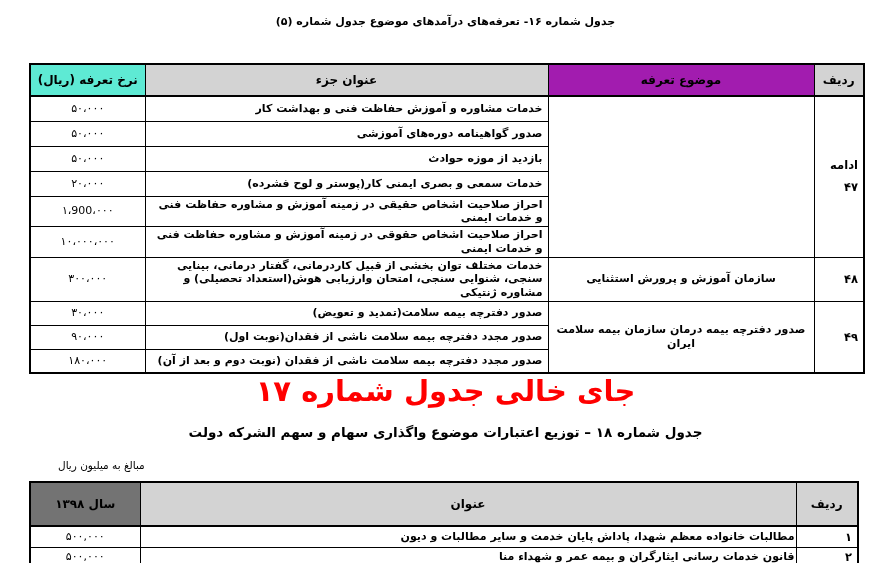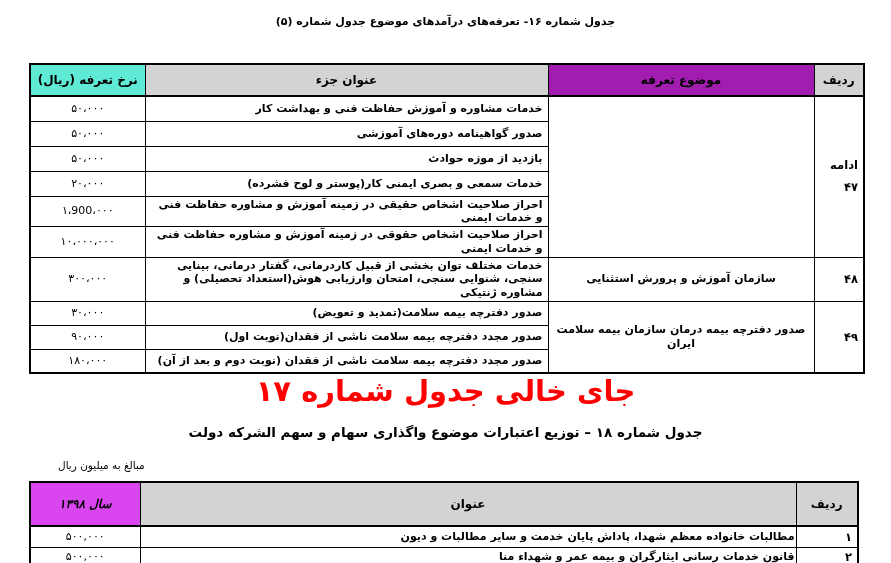--- a/index.html
+++ b/index.html
@@ -156,21 +156,21 @@
 <table id="table18" dir="rtl">
   <colgroup>
     <col style="width:62px">
       <col style="width:656px">
       <col style="width:110px">
   </colgroup>
   <thead>
     <tr>
       <th style="background: rgb(211, 211, 211);">ردیف</th>
       <th style="background: rgb(211, 211, 211);">عنوان</th>
-      <th style="background: #d946ef; font-style: italic;">سال ۱۳۹۸</th>
+      <th style="background: #737373;">سال ۱۳۹۸</th>
     </tr>
   </thead>
   <tbody>
     <tr class="r21">
       <td class="rownum-cell">۱</td>
       <td class="item-cell" style="padding-right:1px">مطالبات خانواده معظم شهدا، پاداش پایان خدمت و سایر مطالبات و دیون</td>
       <td class="rate-cell">۵۰۰,۰۰۰</td>
     </tr>
     <tr class="r21">
       <td class="rownum-cell">۲</td>

